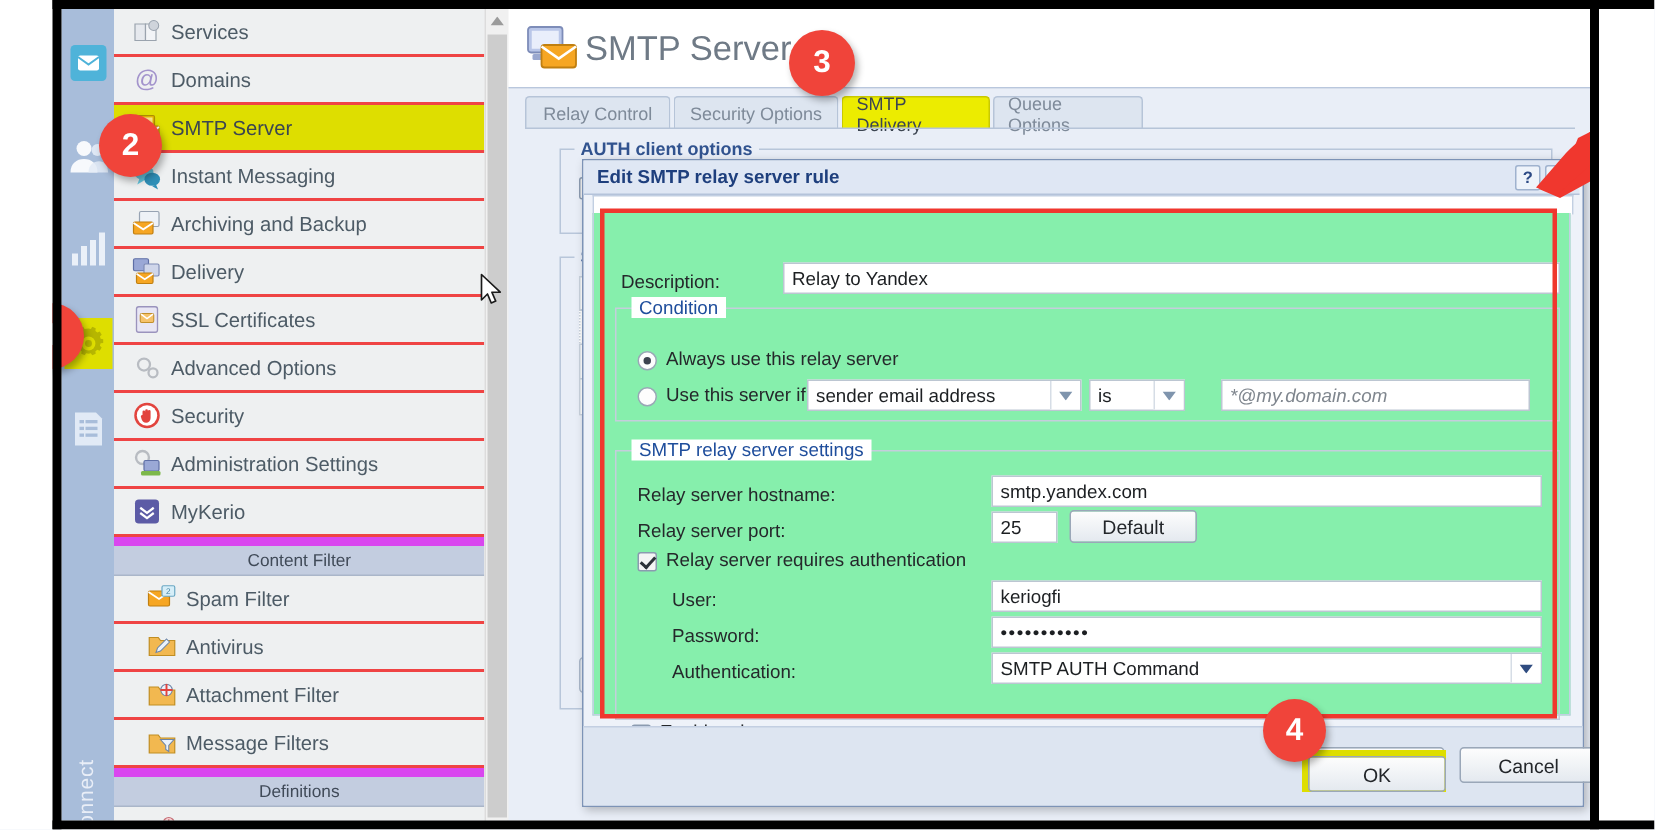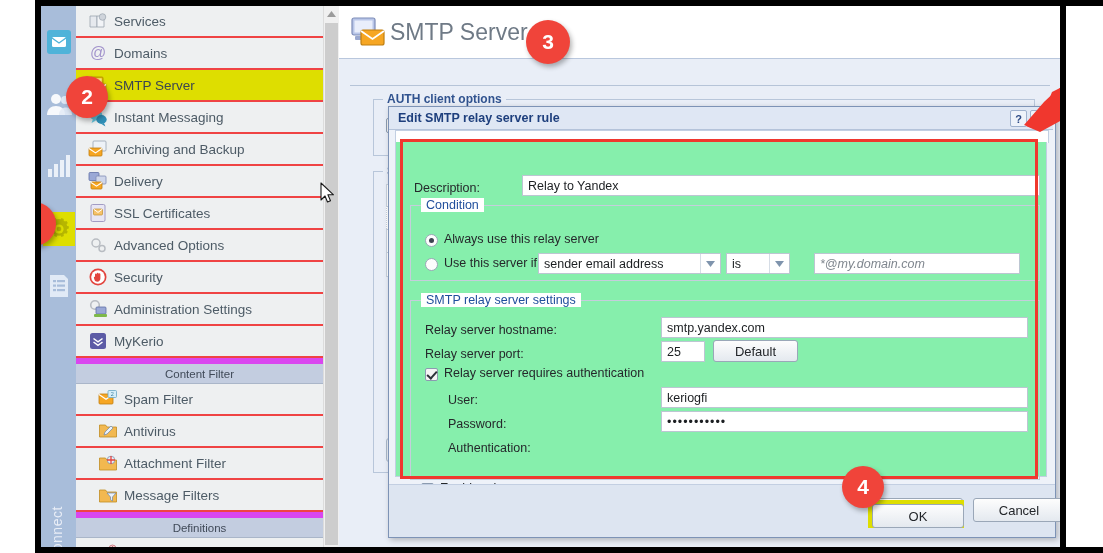--- a/index.html
+++ b/index.html
@@ -433,20 +433,34 @@
           <rect x="1" y="1" width="23" height="17" rx="2" fill="#b9c6e8" stroke="#7d8cb8" stroke-width="1.2"></rect>
           <rect x="3.5" y="3.5" width="18" height="12" fill="#e9eefb"></rect>
           <rect x="4" y="19" width="17" height="4" rx="1" fill="#9aa8cf"></rect>
           <rect x="10" y="13" width="23" height="15" rx="2" fill="#f6a623" stroke="#c07f10" stroke-width="1.2"></rect>
           <path d="M10 14l11.5 8L33 14" stroke="#fff" stroke-width="1.8" fill="none"></path>
         </svg>
     </span>
     <span id="page-title">SMTP Server</span>
   </div>
 
+  <div id="tabstrip">
+    <div class="tab" style="left:0;width:97px;">
+      <span>Relay Control</span>
+    </div>
+    <div class="tab" style="left:99px;width:110px;">
+      <span>Security Options</span>
+    </div>
+    <div class="tab sel" style="left:211px;width:99px;">
+      <span>SMTP Delivery</span>
+    </div>
+    <div class="tab" style="left:312px;width:100px;">
+      <span>Queue Options</span>
+    </div>
+  </div>
   <div id="tab-underline"></div>
 
   <div class="bg-group" style="left:35px;top:93px;width:660px;height:55px;">
     <span class="bg-group-title">AUTH client options</span>
   </div>
   <div class="bg-check" style="left:48px;top:112px;"></div>
 
   <div class="bg-group" style="left:35px;top:165px;width:660px;height:300px;">
     <span class="bg-group-title">S</span>
   </div>
@@ -533,20 +547,28 @@
     <div class="tf" style="left:265px;top:245px;width:367px;height:21px;">
       <span>keriogfi</span>
     </div>
 
     <span class="lbl" style="left:52px;top:275px;">Password:</span>
     <div class="tf" style="left:265px;top:269px;width:367px;height:21px;">
       <span style="letter-spacing:1px;">•••••••••••</span>
     </div>
 
     <span class="lbl" style="left:52px;top:299px;">Authentication:</span>
+    <div class="combo" style="left:265px;top:293px;width:367px;height:21px;">
+      <span>SMTP AUTH Command</span>
+      <span class="arrowbox">
+        <svg width="9" height="6" viewBox="0 0 9 6">
+            <path d="M0 0h9L4.5 6z" fill="#2f4c80"></path>
+          </svg>
+      </span>
+    </div>
 
     <div class="chk on" style="left:25px;top:341px;"></div>
     <span class="lbl" style="left:44px;top:339px;">Enable rule</span>
   </div>
 
   <div id="dlg-footer">
     <div class="btn" style="left:482px;top:13px;width:92px;height:24px;">
       <span>OK</span>
     </div>
     <div class="btn" style="left:584px;top:13px;width:92px;height:24px;">

